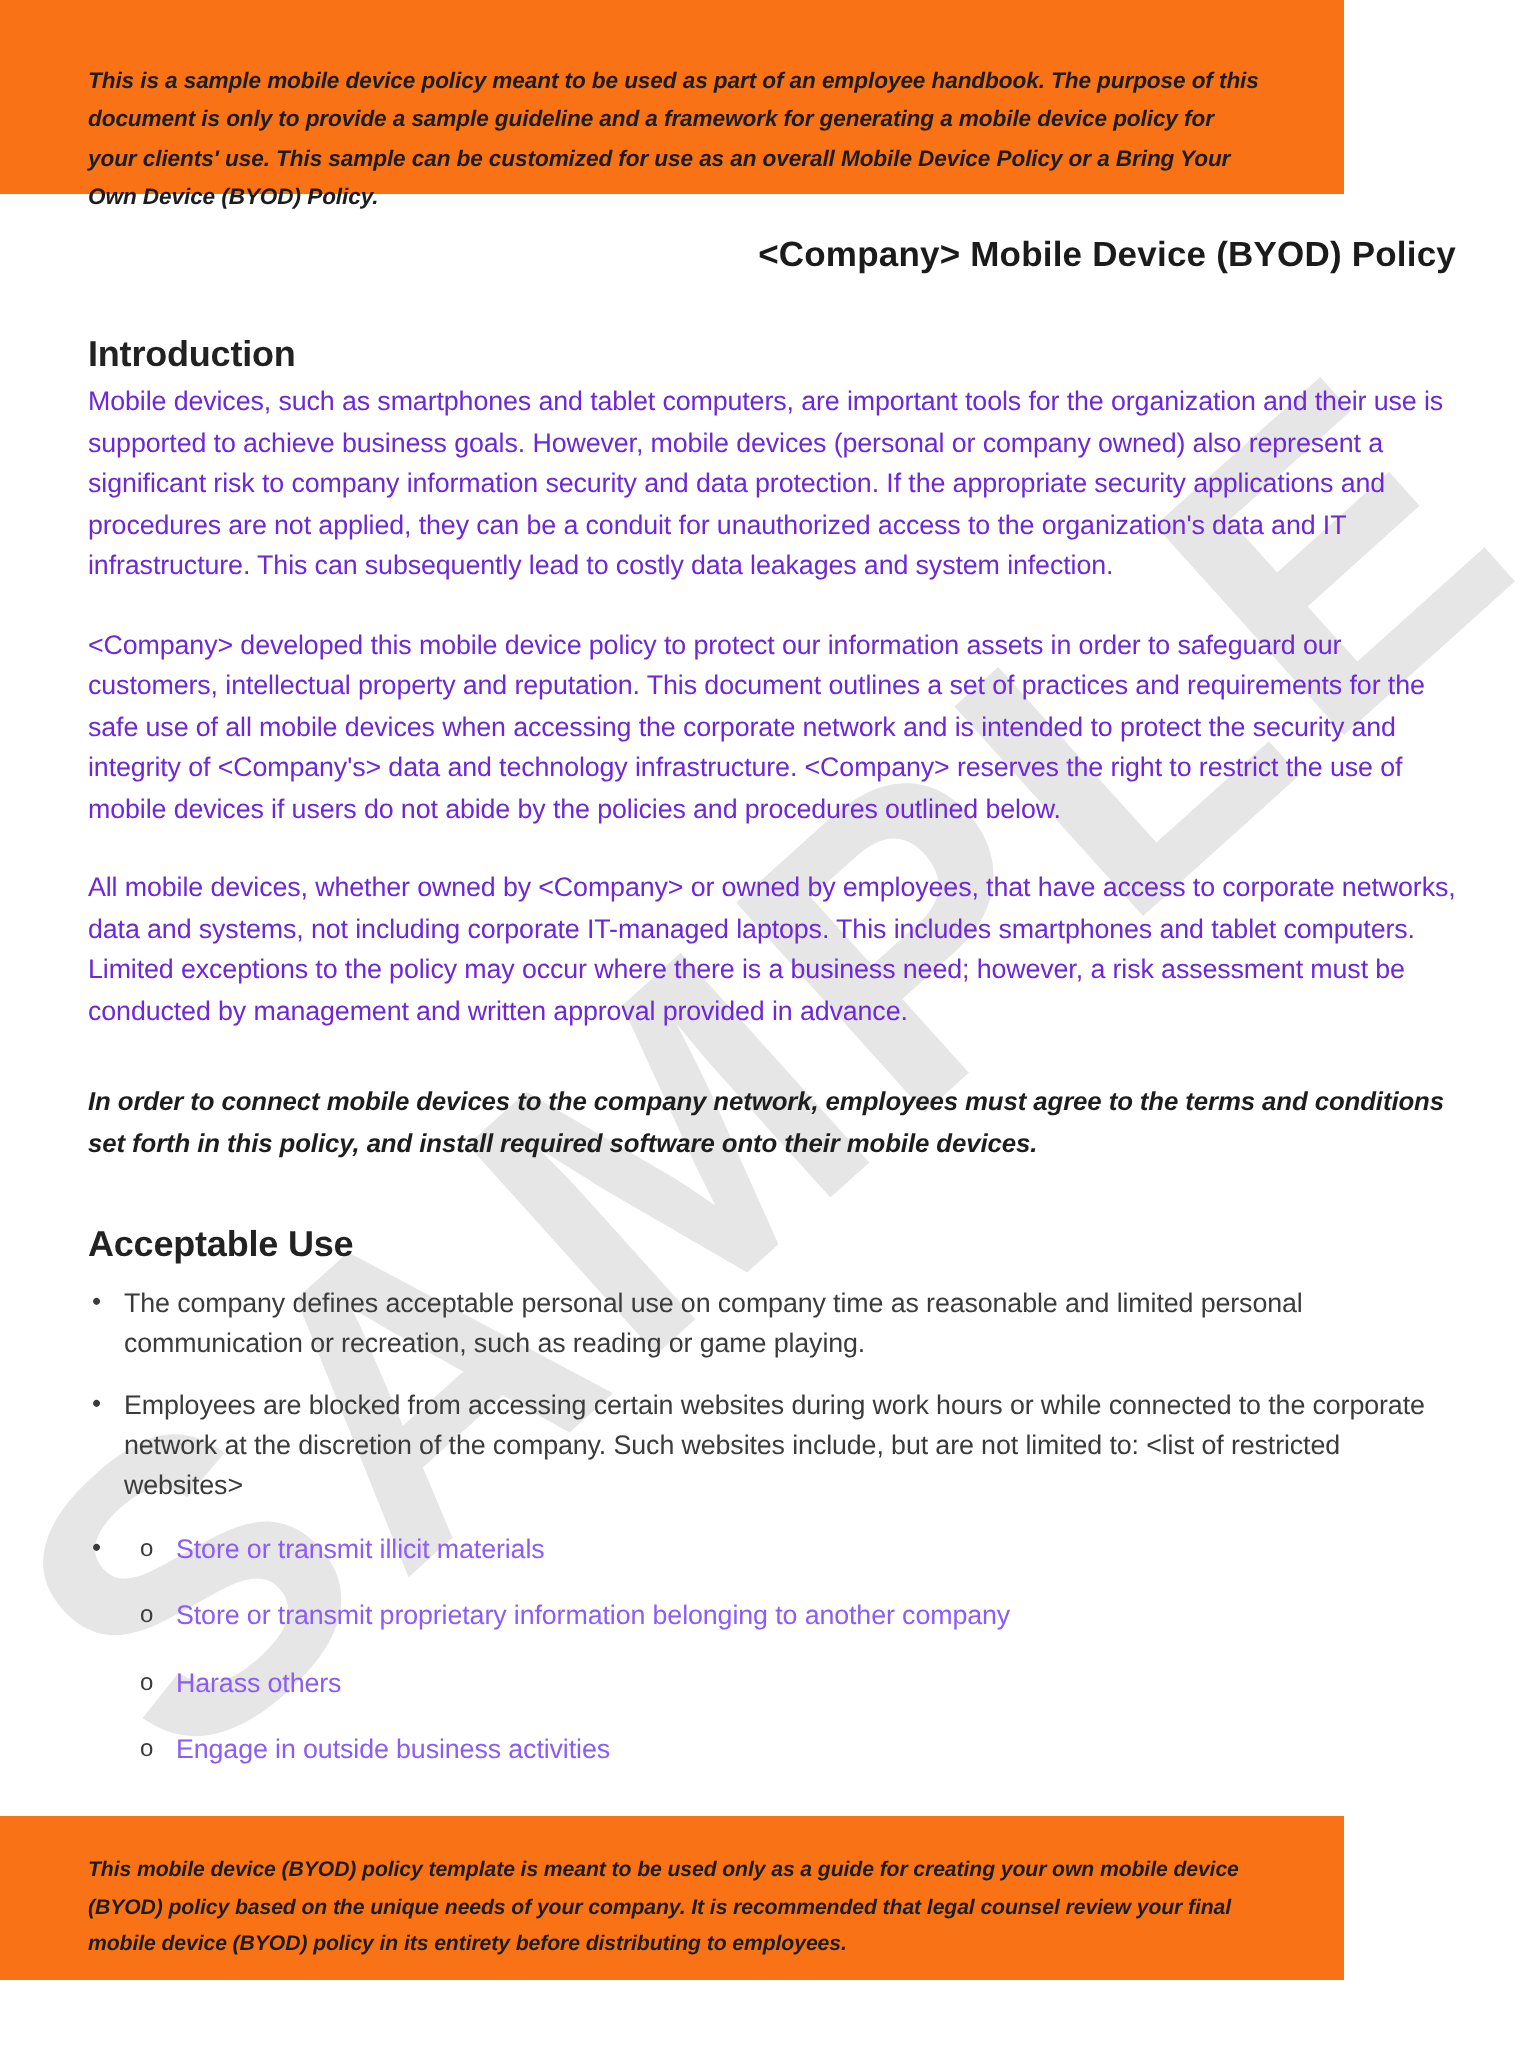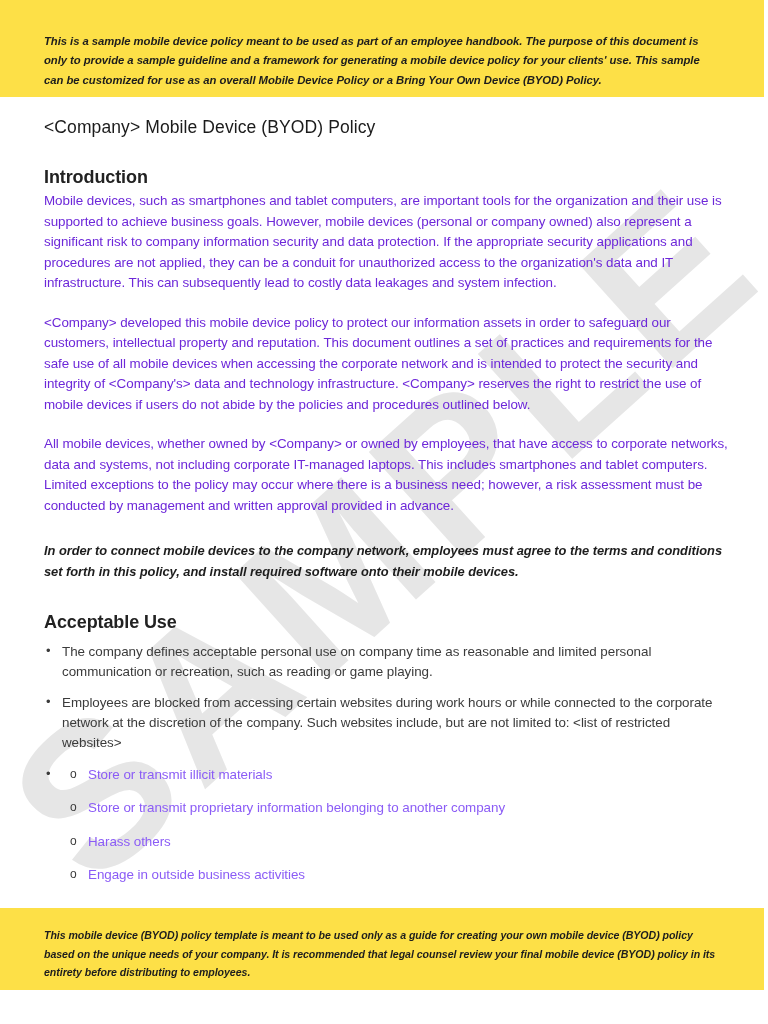--- a/index.html
+++ b/index.html
@@ -47,22 +47,22 @@
     color: #e6e6e6;
     white-space: nowrap;
     line-height: 1;
     user-select: none;
   }
 
   
   .band {
     position: absolute;
     left: 0;
-    width: 764px;
-    background: #fde047;
+    width: 672px;
+    background: #f97316;
     z-index: 3;
     box-sizing: border-box;
   }
   .band-top {
     top: 0;
     height: 97px;
     padding: 32px 42px 0 44px;
   }
   .band-bottom {
     top: 908px;
@@ -90,23 +90,23 @@
     left: 0;
     top: 97px;
     width: 768px;
     z-index: 2;
     box-sizing: border-box;
     padding: 0 40px 0 44px;
   }
 
   .doc-title {
     margin: 20px 0 0 0;
-    text-align: left;
+    text-align: right;
     font-size: 17.5px;
-    font-weight: 400;
+    font-weight: 700;
     color: #1b1b1b;
     letter-spacing: 0.1px;
   }
 
   h2.section-heading {
     margin: 29px 0 3px 0;
     font-size: 18px;
     font-weight: 700;
     color: #222222;
     letter-spacing: -0.1px;

